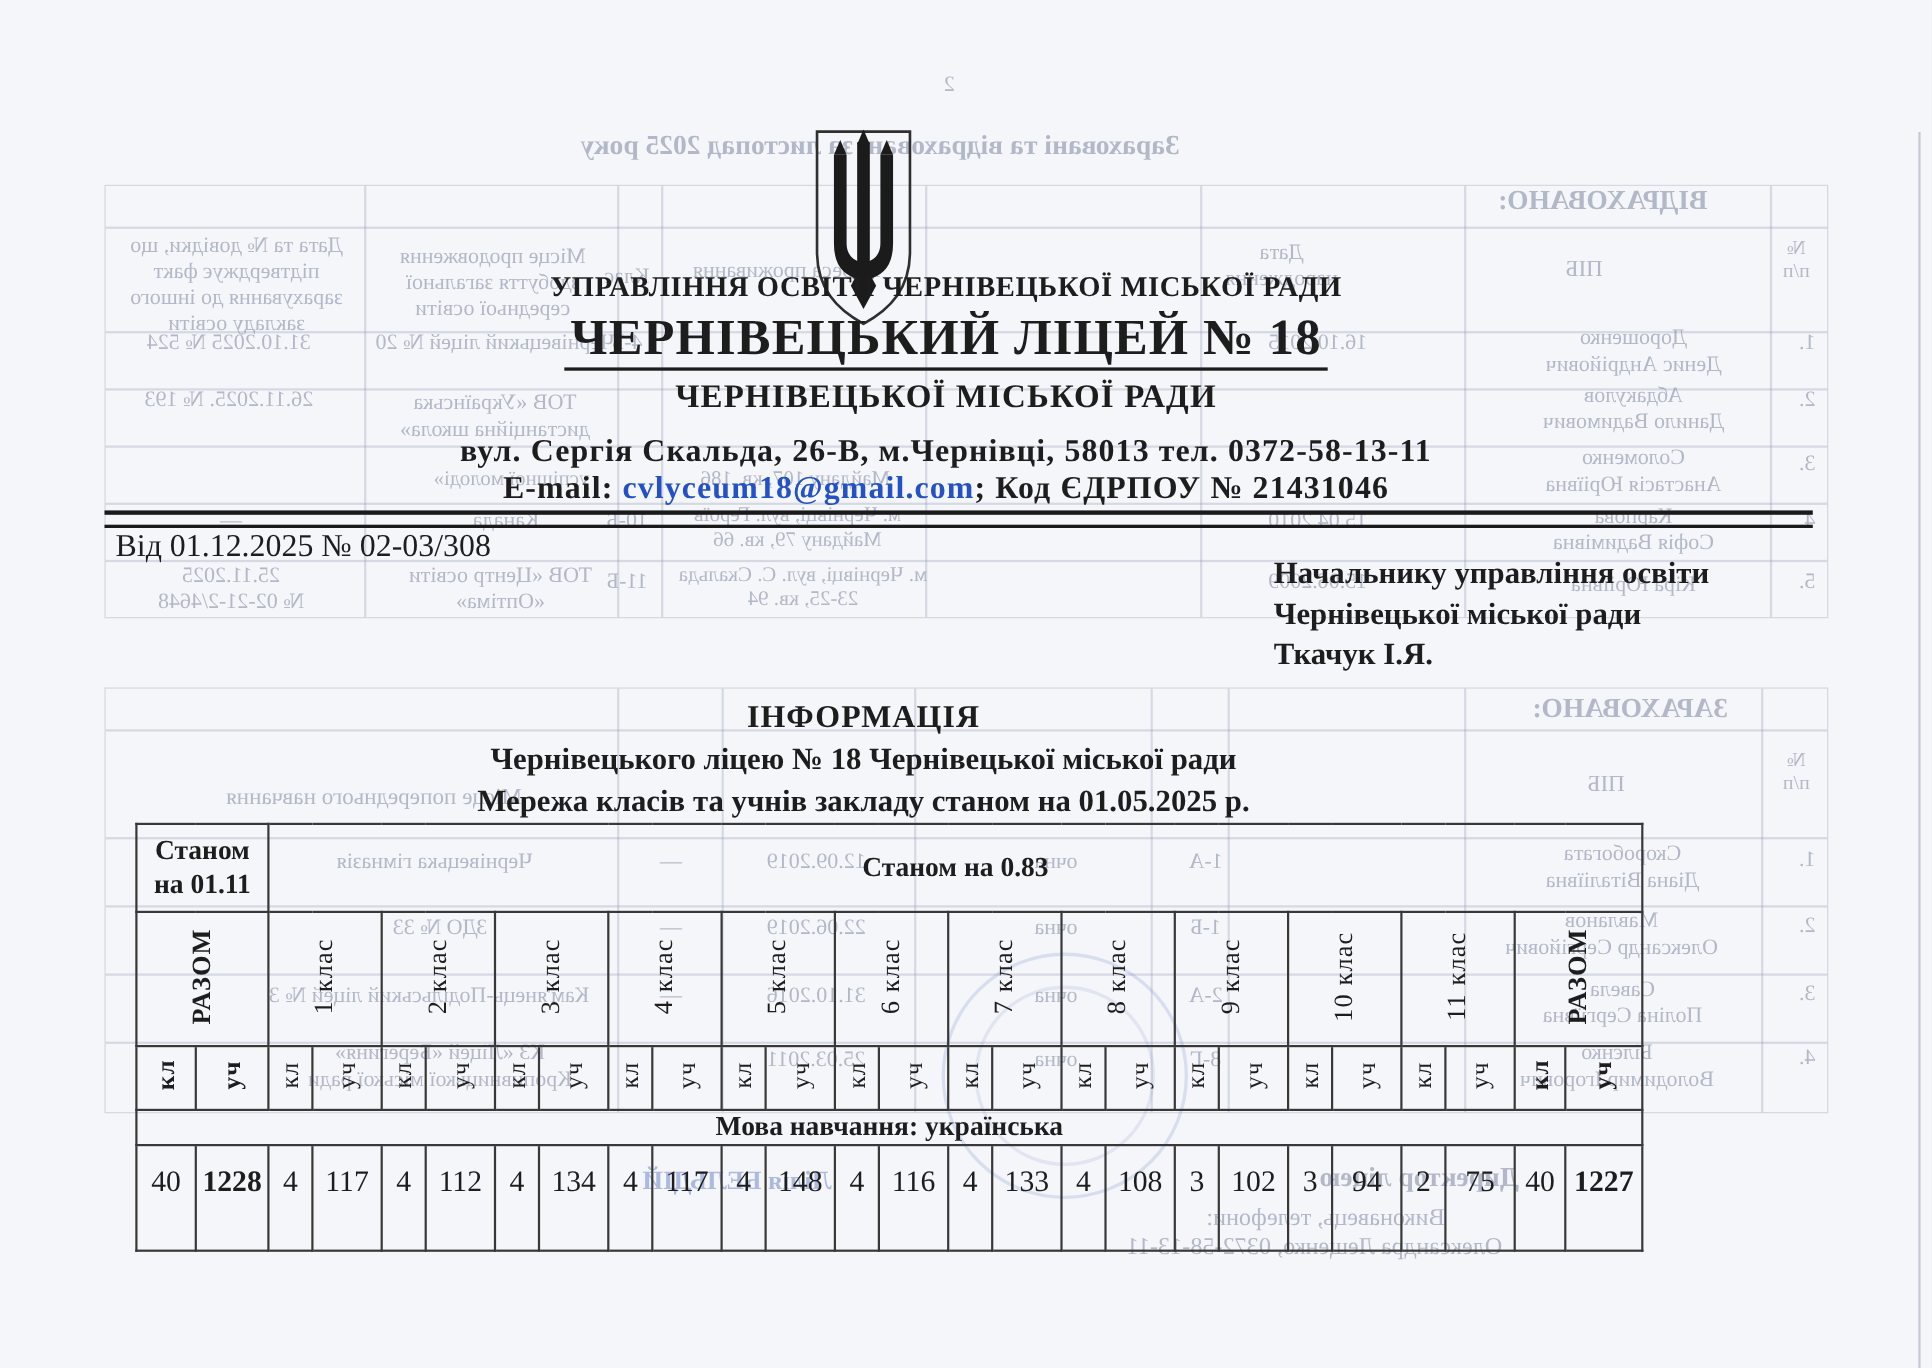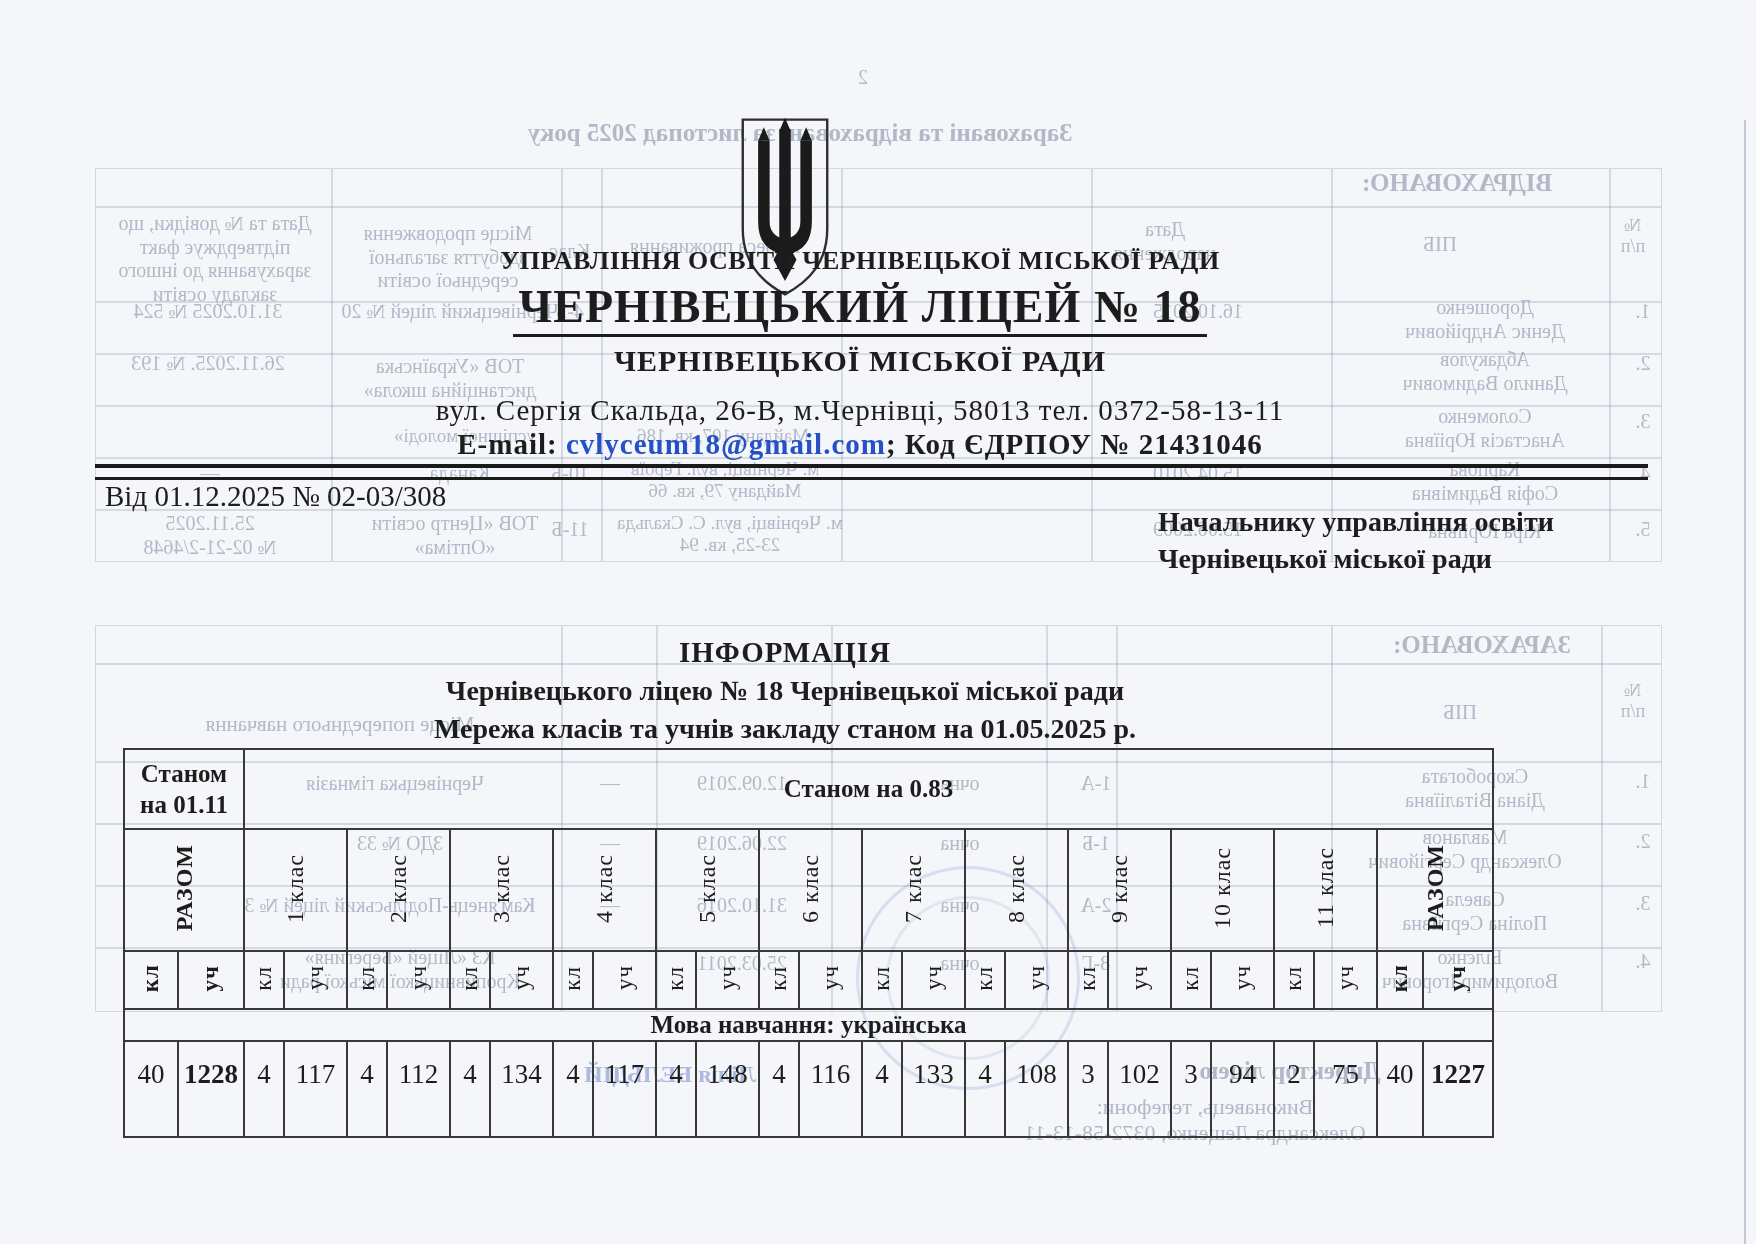--- a/index.html
+++ b/index.html
@@ -13,21 +13,21 @@
   .bleed-grid{position:absolute;border:1.5px solid rgba(140,150,176,.33);}
   .bleed-v{position:absolute;top:0;bottom:0;width:1.5px;background:rgba(140,150,176,.30);}
   .bleed-h{position:absolute;left:0;right:0;height:1.5px;background:rgba(140,150,176,.30);}
   .bleed-circle{position:absolute;border-radius:50%;border:3px solid rgba(96,128,200,.20);}
   
   .header-box{position:absolute;left:100px;top:0;width:1520px;text-align:center;}
   .org1{position:absolute;left:0;width:100%;top:246px;font-size:26px;font-weight:bold;letter-spacing:.5px;}
   .school{position:absolute;left:0;width:100%;top:280px;font-size:46px;font-weight:bold;letter-spacing:1px;}
   .school span{border-bottom:3px solid #1d1d1d;padding:0 6px 2px 6px;}
   .org2{position:absolute;left:0;width:100%;top:344px;font-size:30px;font-weight:bold;letter-spacing:1px;}
-  .addr{position:absolute;left:0;width:100%;top:394px;font-size:29px;font-weight:normal;letter-spacing:1px;}
+  .addr{position:absolute;left:0;width:100%;top:394px;font-size:29px;font-weight:bold;letter-spacing:1px;}
   .mail{position:absolute;left:0;width:100%;top:428px;font-size:29px;font-weight:bold;letter-spacing:1px;}
   .mail .link{color:#2451c5;}
   .rule{position:absolute;left:95px;top:464px;width:1553px;height:9px;
         border-top:4px solid #1a1a1a;border-bottom:3px solid #1a1a1a;}
   .refline{position:absolute;left:105px;top:480px;font-size:29px;}
   .recipient{position:absolute;left:1158px;top:503px;font-size:28px;font-weight:bold;line-height:37px;}
   .info-box{position:absolute;left:130px;top:636px;width:1310px;text-align:center;font-weight:bold;}
   .info-title{font-size:29px;letter-spacing:1px;}
   .info-line{font-size:28px;margin-top:6px;}
   
@@ -200,20 +200,21 @@
       <span class="link">cvlyceum18@gmail.com</span><span>;  Код ЄДРПОУ № 21431046</span></div>
   </div>
 
   <div class="rule"></div>
 
   <div class="refline">Від 01.12.2025  № 02-03/308</div>
 
   <div class="recipient">
     <div>Начальнику управління освіти</div>
     <div>Чернівецької міської ради</div>
+    <div>Ткачук І.Я.</div>
   </div>
 
   <div class="info-box">
     <div class="info-title">ІНФОРМАЦІЯ</div>
     <div class="info-line">Чернівецького ліцею № 18  Чернівецької міської ради</div>
     <div class="info-line">Мережа класів та учнів закладу станом на 01.05.2025 р.</div>
   </div>
 
   <table class="net">
       <colgroup>

